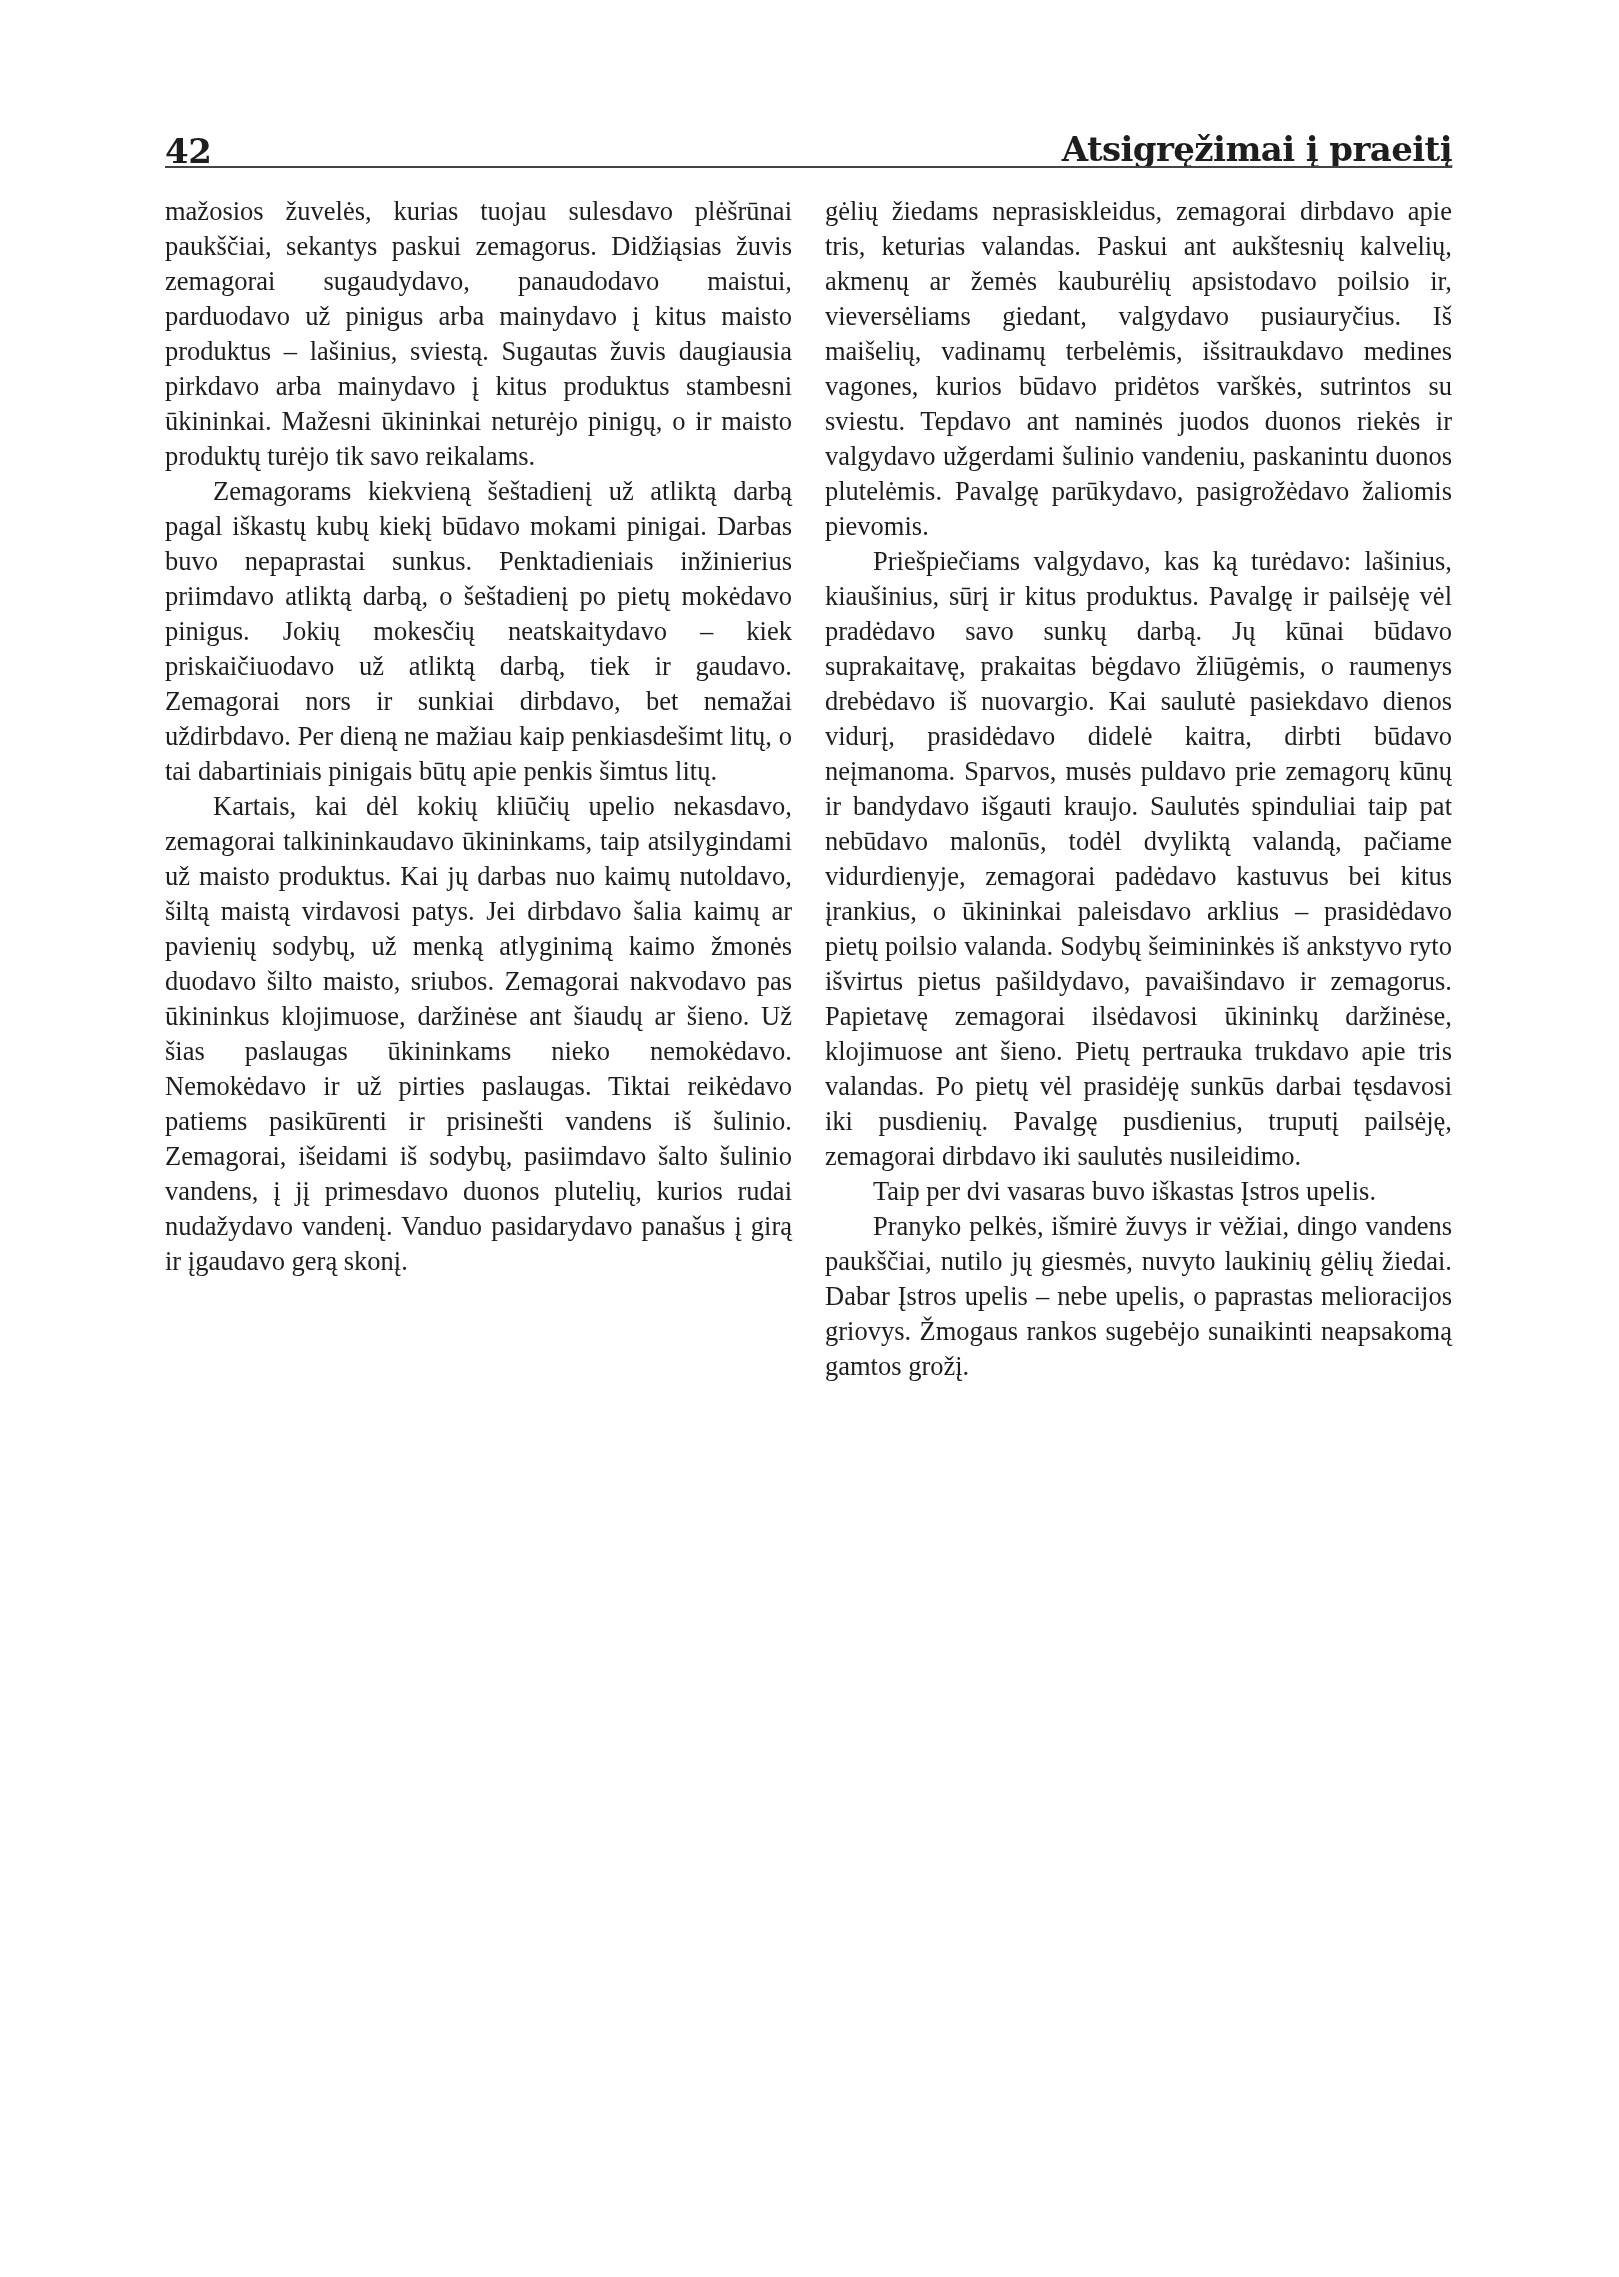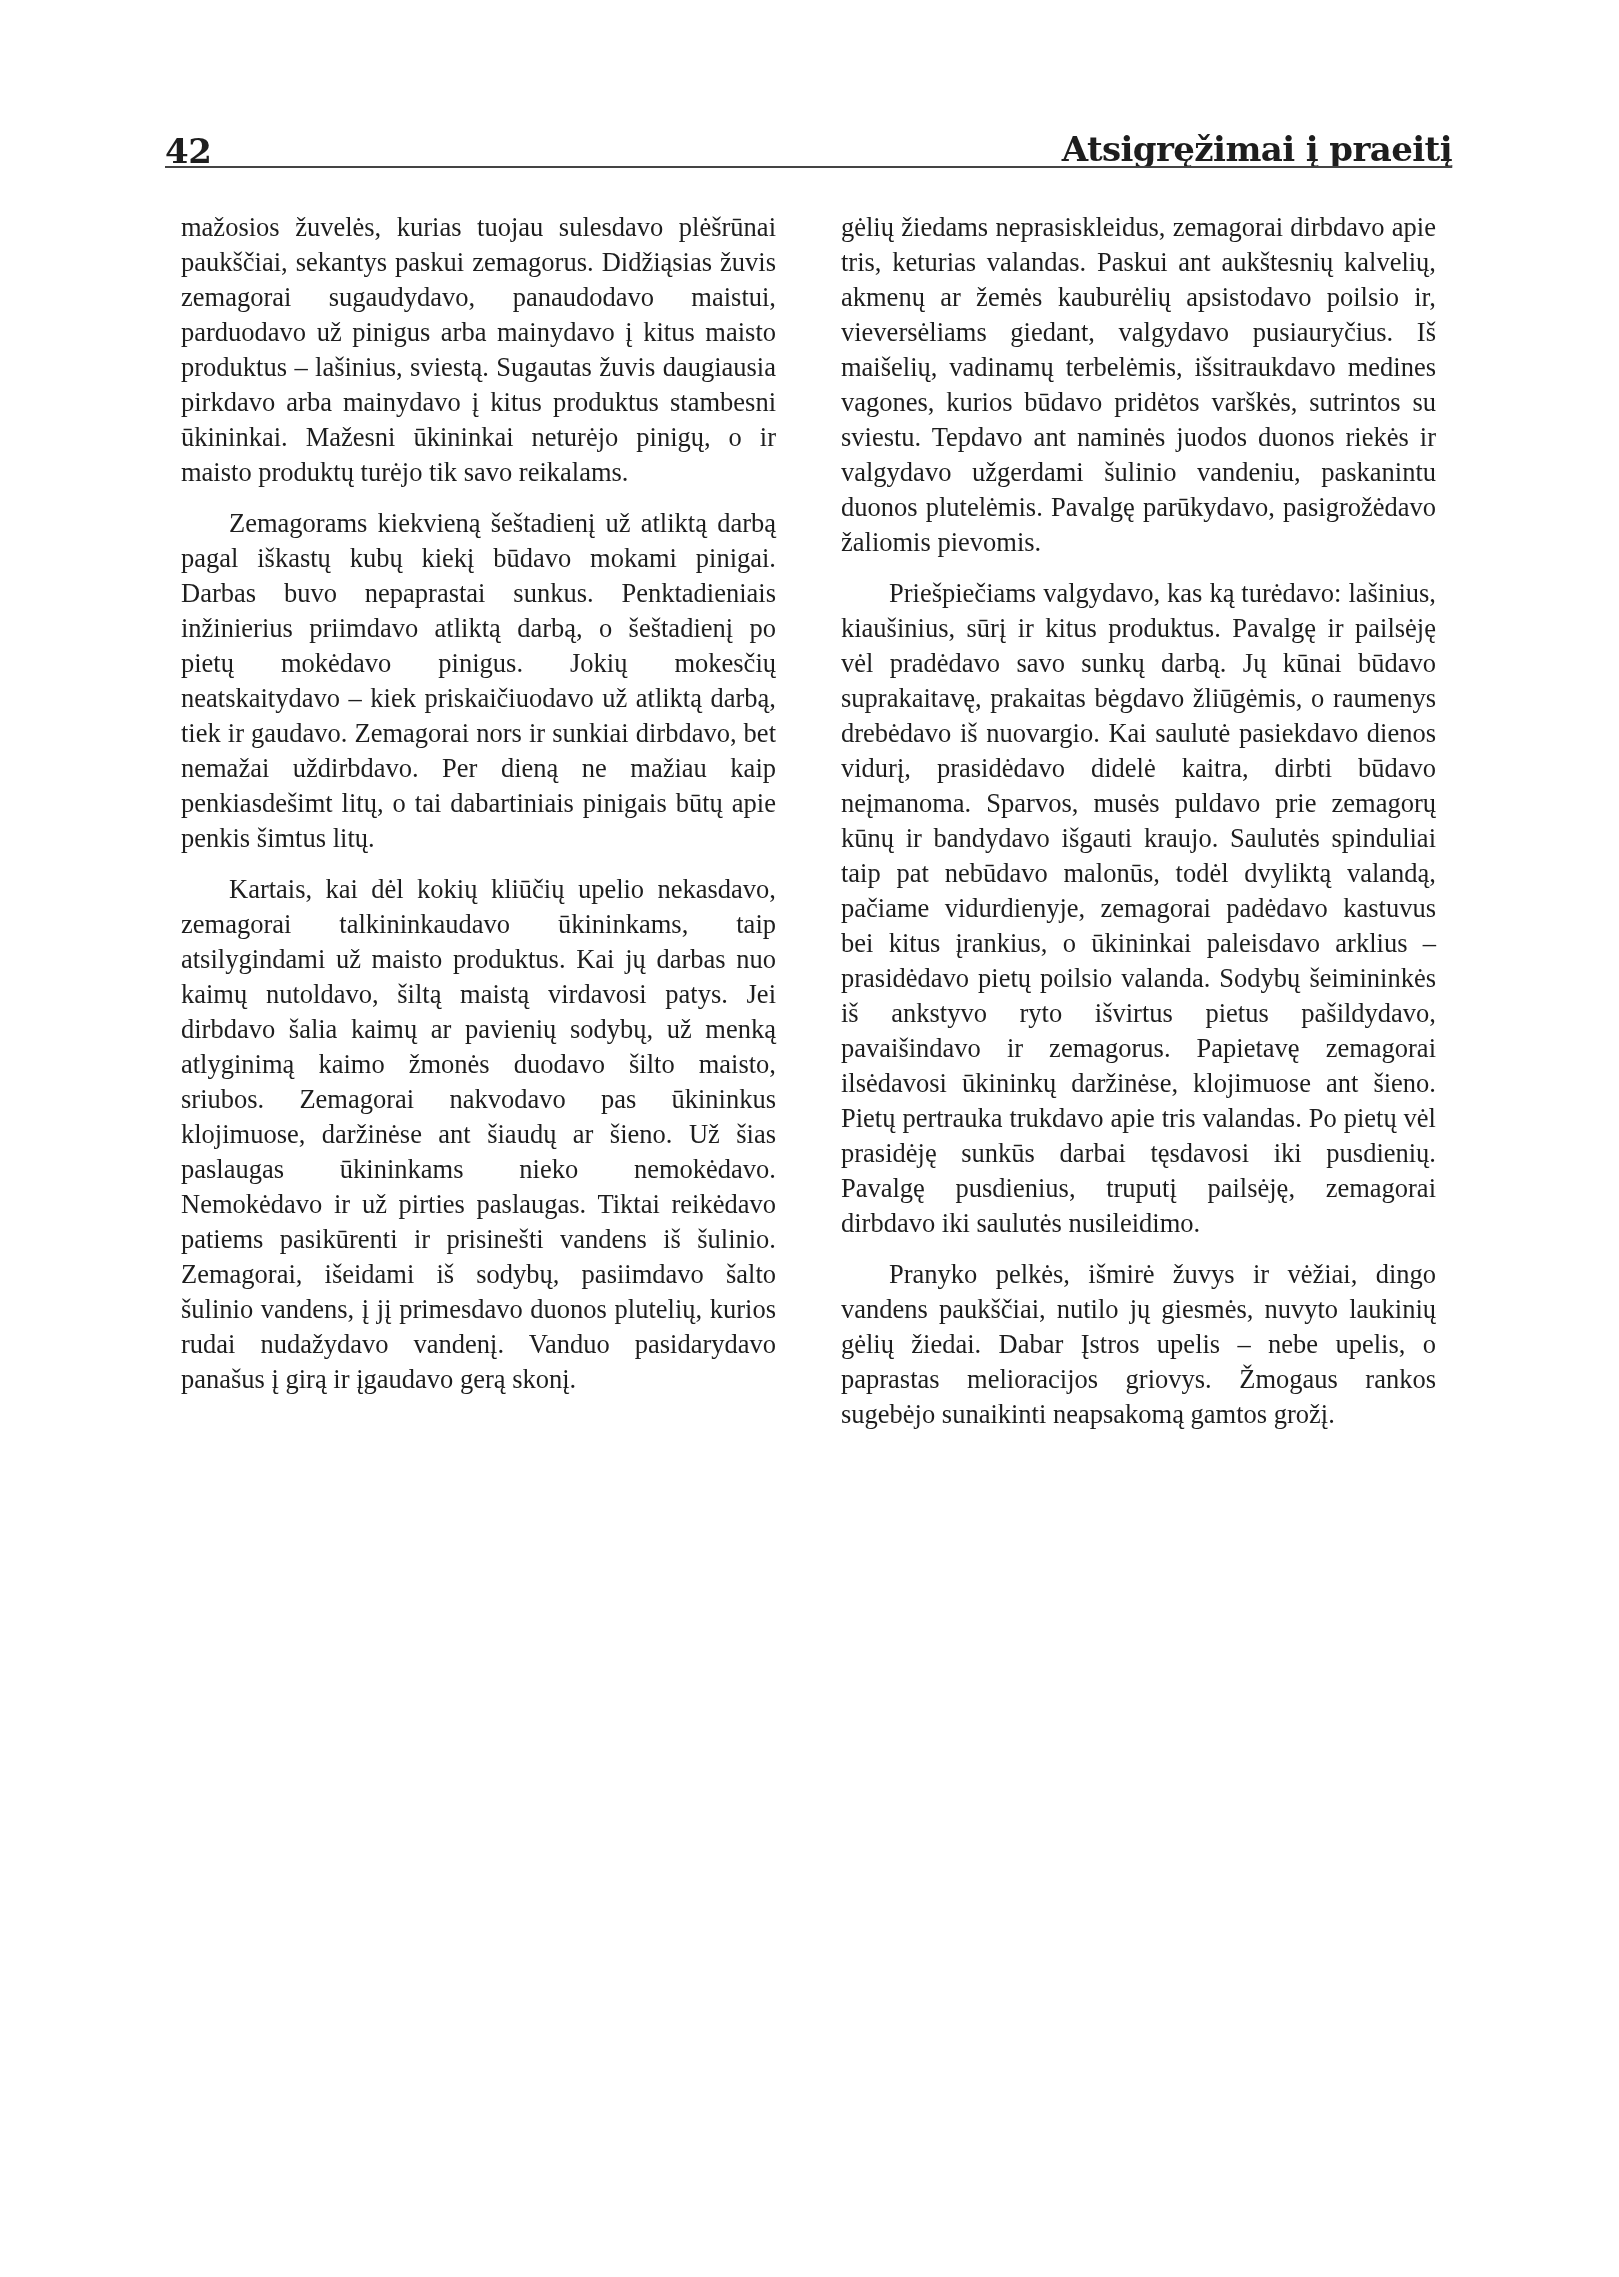--- a/index.html
+++ b/index.html
@@ -10,21 +10,21 @@
   .page-number { position: absolute; left: 0; top: 5.8px; font-weight: bold; font-size: 34px;
                  font-family: "DejaVu Serif", "Liberation Serif", serif; letter-spacing: -0.5px; }
   .running-title { position: absolute; right: 0; top: 3.8px; font-weight: bold; font-size: 34px;
                    font-family: "DejaVu Serif", "Liberation Serif", serif; letter-spacing: -0.6px; }
   .rule { position: absolute; left: 0; top: 166px; width: 1287px; height: 1.9px; background: #444; }
   .columns { position: absolute; top: 194px; left: 0; width: 1287px; }
   .col { position: absolute; top: 0; width: 627px; font-size: 26.5px; line-height: 35px;
          text-align: justify; }
   .col.left { left: 0; }
   .col.right { left: 660px; }
-  .col p { margin: 16px; }
+  .col p { margin: 0; }
   .col p.indent { text-indent: 48px; }
   .col p.noindent { text-indent: 0; }
 </style>
 </head>
 <body>
 
 <div class="page">
   <div class="header">
     <span class="page-number">42</span>
     <span class="running-title">Atsigręžimai į praeitį</span>
@@ -33,17 +33,18 @@
 
   <div class="columns">
     <div class="col left">
       <p class="noindent">mažosios žuvelės, kurias tuojau sulesdavo plėšrūnai paukščiai, sekantys paskui zemagorus. Didžiąsias žuvis zemagorai sugaudydavo, panaudodavo maistui, parduodavo už pinigus arba mainydavo į kitus maisto produktus – lašinius, sviestą. Sugautas žuvis daugiausia pirkdavo arba mainydavo į kitus produktus stambesni ūkininkai. Mažesni ūkininkai neturėjo pinigų, o ir maisto produktų turėjo tik savo reikalams.</p>
       <p class="indent">Zemagorams kiekvieną šeštadienį už atliktą darbą pagal iškastų kubų kiekį būdavo mokami pinigai. Darbas buvo nepaprastai sunkus. Penktadieniais inžinierius priimdavo atliktą darbą, o šeštadienį po pietų mokėdavo pinigus. Jokių mokesčių neatskaitydavo – kiek priskaičiuodavo už atliktą darbą, tiek ir gaudavo. Zemagorai nors ir sunkiai dirbdavo, bet nemažai uždirbdavo. Per dieną ne mažiau kaip penkiasdešimt litų, o tai dabartiniais pinigais būtų apie penkis šimtus litų.</p>
       <p class="indent">Kartais, kai dėl kokių kliūčių upelio nekasdavo, zemagorai talkininkaudavo ūkininkams, taip atsilygindami už maisto produktus. Kai jų darbas nuo kaimų nutoldavo, šiltą maistą virdavosi patys. Jei dirbdavo šalia kaimų ar pavienių sodybų, už menką atlyginimą kaimo žmonės duodavo šilto maisto, sriubos. Zemagorai nakvodavo pas ūkininkus klojimuose, daržinėse ant šiaudų ar šieno. Už šias paslaugas ūkininkams nieko nemokėdavo. Nemokėdavo ir už pirties paslaugas. Tiktai reikėdavo patiems pasikūrenti ir prisinešti vandens iš šulinio. Zemagorai, išeidami iš sodybų, pasiimdavo šalto šulinio vandens, į jį primesdavo duonos plutelių, kurios rudai nudažydavo vandenį. Vanduo pasidarydavo panašus į girą ir įgaudavo gerą skonį.</p>
     </div>
     <div class="col right">
       <p class="noindent">gėlių žiedams neprasiskleidus, zemagorai dirbdavo apie tris, keturias valandas. Paskui ant aukštesnių kalvelių, akmenų ar žemės kauburėlių apsistodavo poilsio ir, vieversėliams giedant, valgydavo pusiauryčius. Iš maišelių, vadinamų terbelėmis, išsitraukdavo medines vagones, kurios būdavo pridėtos varškės, sutrintos su sviestu. Tepdavo ant naminės juodos duonos riekės ir valgydavo užgerdami šulinio vandeniu, paskanintu duonos plutelėmis. Pavalgę parūkydavo, pasigrožėdavo žaliomis pievomis.</p>
       <p class="indent">Priešpiečiams valgydavo, kas ką turėdavo: lašinius, kiaušinius, sūrį ir kitus produktus. Pavalgę ir pailsėję vėl pradėdavo savo sunkų darbą. Jų kūnai būdavo suprakaitavę, prakaitas bėgdavo žliūgėmis, o raumenys drebėdavo iš nuovargio. Kai saulutė pasiekdavo dienos vidurį, prasidėdavo didelė kaitra, dirbti būdavo neįmanoma. Sparvos, musės puldavo prie zemagorų kūnų ir bandydavo išgauti kraujo. Saulutės spinduliai taip pat nebūdavo malonūs, todėl dvyliktą valandą, pačiame vidurdienyje, zemagorai padėdavo kastuvus bei kitus įrankius, o ūkininkai paleisdavo arklius – prasidėdavo pietų poilsio valanda. Sodybų šeimininkės iš ankstyvo ryto išvirtus pietus pašildydavo, pavaišindavo ir zemagorus. Papietavę zemagorai ilsėdavosi ūkininkų daržinėse, klojimuose ant šieno. Pietų pertrauka trukdavo apie tris valandas. Po pietų vėl prasidėję sunkūs darbai tęsdavosi iki pusdienių. Pavalgę pusdienius, truputį pailsėję, zemagorai dirbdavo iki saulutės nusileidimo.</p>
+      <p class="indent">Taip per dvi vasaras buvo iškastas Įstros upelis.</p>
       <p class="indent">Pranyko pelkės, išmirė žuvys ir vėžiai, dingo vandens paukščiai, nutilo jų giesmės, nuvyto laukinių gėlių žiedai. Dabar Įstros upelis – nebe upelis, o paprastas melioracijos griovys. Žmogaus rankos sugebėjo sunaikinti neapsakomą gamtos grožį.</p>
     </div>
   </div>
 </div>
 
 
 </body></html>

